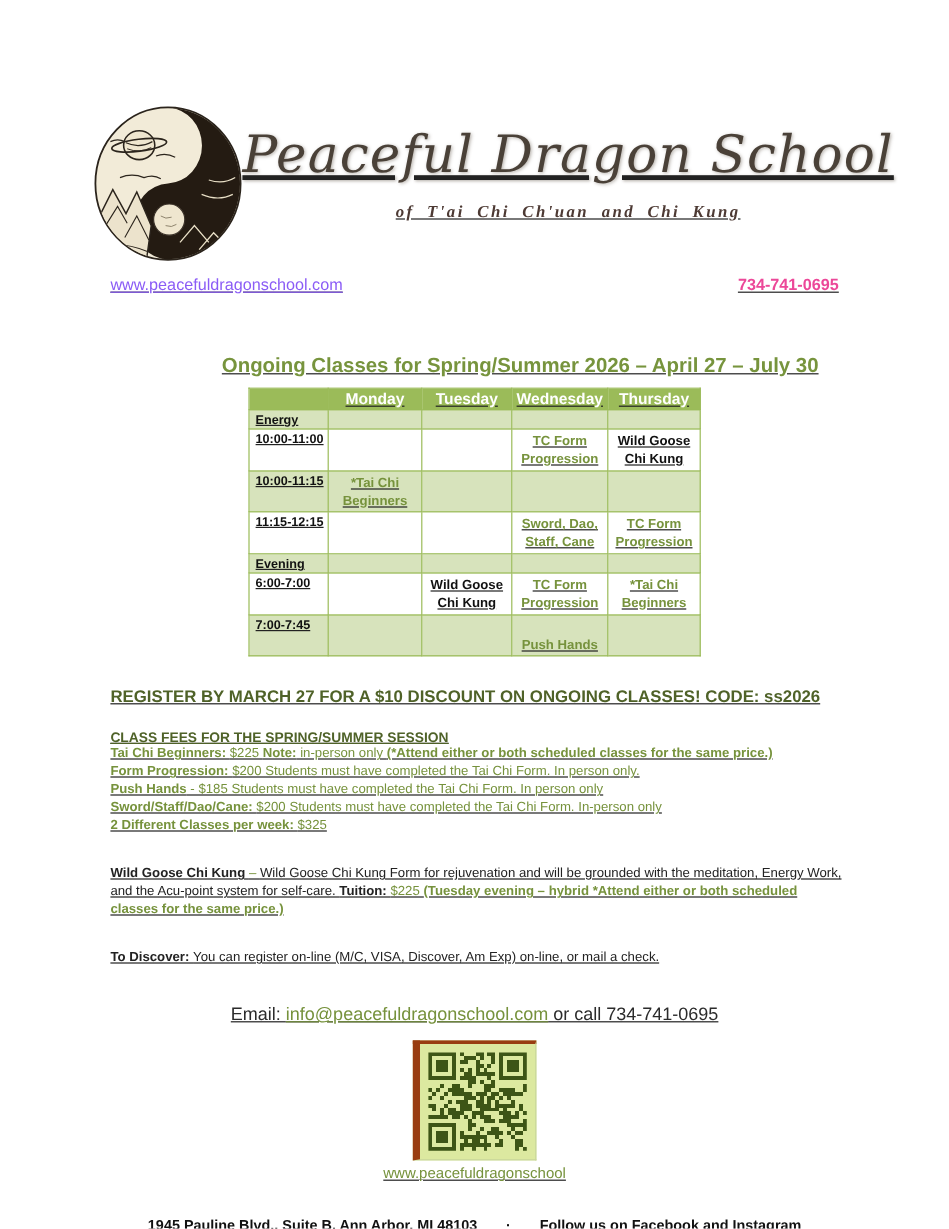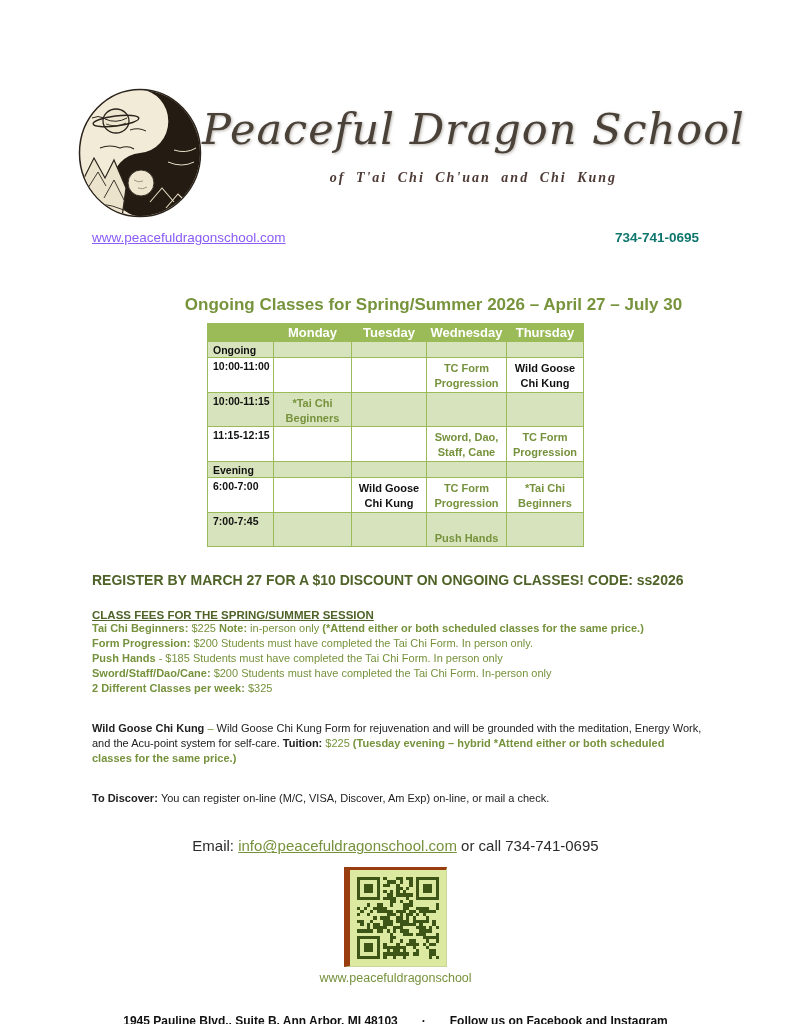--- a/index.html
+++ b/index.html
@@ -10,38 +10,38 @@
     --rowlight:#D7E3BC;
     --qrbg:#DCE9A0;
     --qrfg:#3D5516;
     --qrborder:#993D11;
     --ink:#222222;
   }
   html,body{margin:0;padding:0;background:#ffffff;}
   .page{
     width:791px;height:1024px;margin:0 auto;background:#fff;
     font-family:"Liberation Sans",sans-serif;color:var(--ink);
-    position:relative;overflow:hidden;box-sizing:border-box;
+    position:relative;overflow:hidden;box-sizing:border-box;text-decoration:underline;
   }
   
   .header{display:flex;align-items:flex-start;padding:88px 55px 0 78px;}
   .logo{width:124px;height:130px;flex:0 0 auto;}
   .brand{flex:1;text-align:center;padding-top:16px;}
   .brand-script{
     font-family:"DejaVu Serif",serif;font-style:italic;font-size:43px;
     color:#4a4138;letter-spacing:1px;text-shadow:1px 1px 3px rgba(95,85,70,.45);
     white-space:nowrap;
   }
   .brand-tagline{
     margin-top:16px;font-family:"Liberation Serif",serif;font-style:italic;
     font-weight:bold;font-size:14px;letter-spacing:2px;word-spacing:5px;color:#4d3a34;
   }
   .links{display:flex;justify-content:space-between;padding:12px 92px 0 92px;font-size:13.5px;}
   .website{color:#8b5cf6;text-decoration:underline;cursor:pointer;}
-  .phone{font-weight:bold;color:#0f766e;}
+  .phone{font-weight:bold;color:#ec4899;}
   
   .sched-title{
     margin-top:50px;padding-left:76px;text-align:center;
     font-weight:bold;font-size:17px;color:var(--titlegreen);
   }
   table.sched{border-collapse:collapse;margin:8px auto 0 auto;table-layout:fixed;}
   table.sched th,table.sched td{border:1px solid var(--hdr);box-sizing:border-box;}
   table.sched thead th{
     background:var(--hdr);color:#fff;font-size:13px;font-weight:bold;height:17px;padding:1px 0;
   }
@@ -144,21 +144,21 @@
         <tr>
           <th></th>
           <th>Monday</th>
           <th>Tuesday</th>
           <th>Wednesday</th>
           <th>Thursday</th>
         </tr>
       </thead>
     <tbody>
         <tr class="light sec">
-          <th>Ongoing</th>
+          <th>Energy</th>
           <td></td>
           <td></td>
           <td></td>
           <td></td>
         </tr>
         <tr class="white cls">
           <th>10:00-11:00</th>
           <td></td>
           <td></td>
           <td class="g">TC Form

